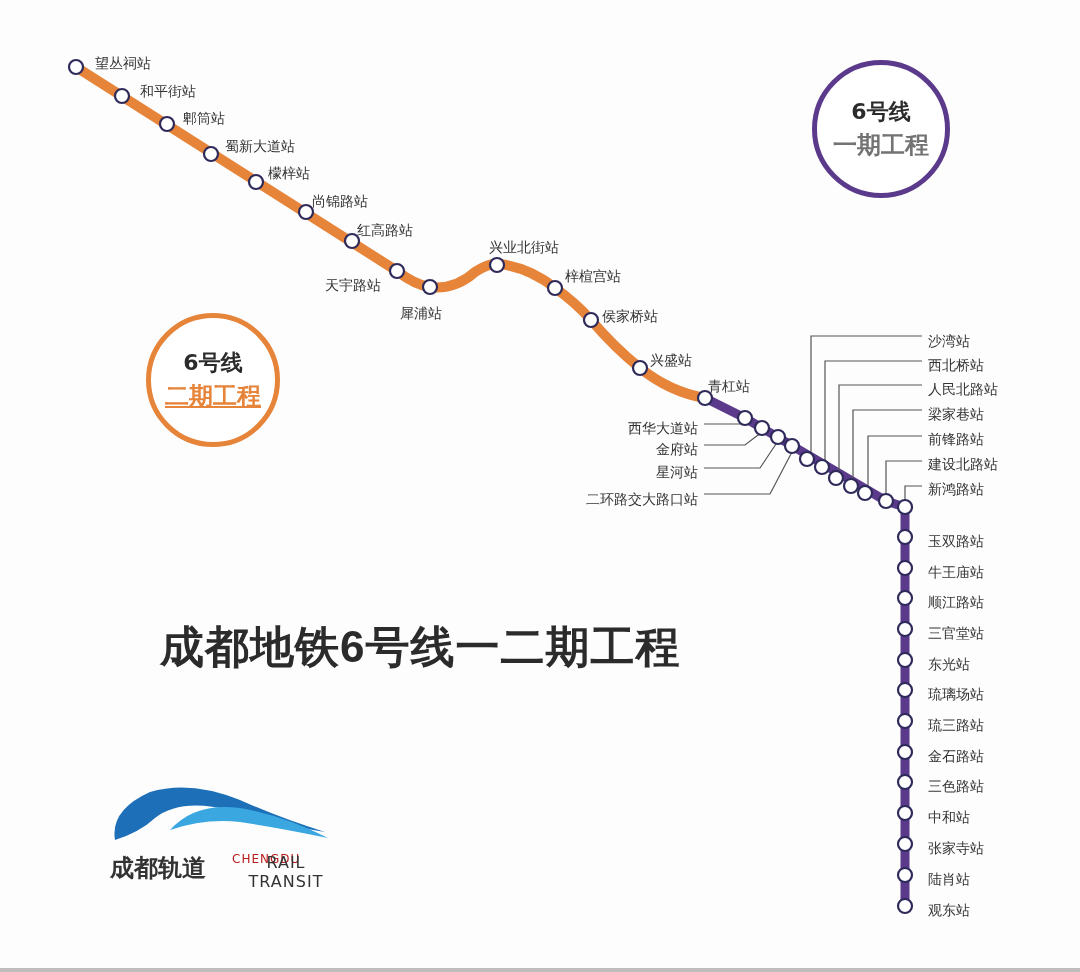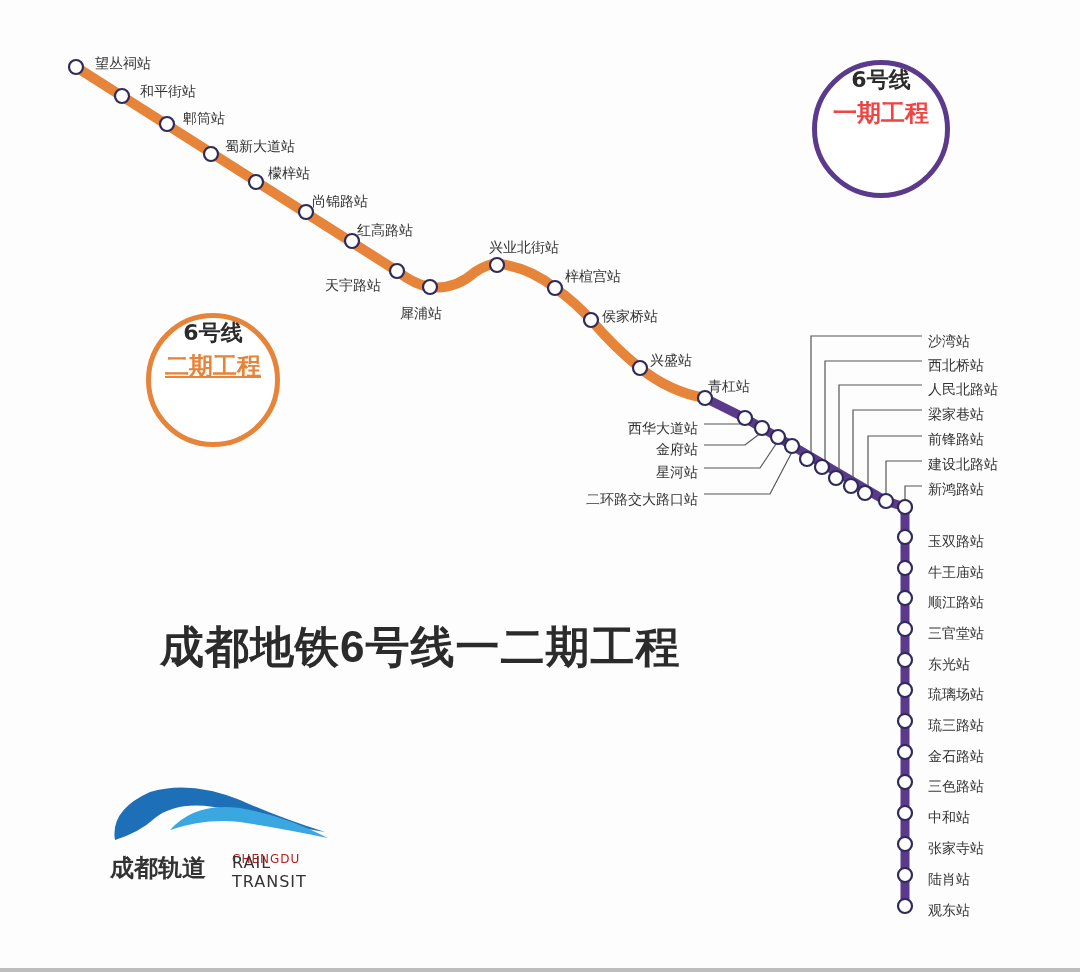--- a/index.html
+++ b/index.html
@@ -12,30 +12,30 @@
   #map { position: absolute; left: 0; top: 0; width: 1080px; height: 972px; }
   .st-label { font-size: 14px; fill: #333333; font-family: "DejaVu Sans", sans-serif; }
   .title {
     position: absolute; left: 160px; top: 618px;
     font-size: 44px; font-weight: bold; color: #2b2b2b;
     letter-spacing: 1px; white-space: nowrap;
     font-family: Liberation Sans, sans-serif;
   }
   .badge {
     position: absolute; border-radius: 50%;
-    display: flex; flex-direction: column; align-items: center; 
+    display: flex; flex-direction: column; align-items: center; justify-content: center;
     background: #ffffff;
   }
   .badge .line1 { font-size: 22px; font-weight: bold; color: #2b2b2b; }
   .badge .line2 { font-size: 24px; font-weight: bold; margin-top: 2px; }
   .badge-phase1 { left: 812px; top: 60px; width: 128px; height: 128px; border: 5px solid #5b3a8c; }
-  .badge-phase1 .line2 { color: #ef4444; }
+  .badge-phase1 .line2 { color: #737373; }
   .badge-phase2 { left: 146px; top: 313px; width: 124px; height: 124px; border: 5px solid #e6843a; }
   .badge-phase2 .line2 { color: #e6843a; text-decoration: underline; }
-  .logo { position: absolute; left: 110px; top: 780px; width: 230px; height: 110px; }
+  .logo { position: absolute; left: 110px; top: 780px; width: 230px; height: 110px; text-align: center; }
   .logo-cn { position: absolute; left: 0; top: 72px; font-size: 24px; color: #333; font-weight: bold; }
   .logo-en1 { position: absolute; left: 122px; top: 72px; font-size: 12px; color: #b91c1c; letter-spacing: 1px; }
   .logo-en2 { position: absolute; left: 122px; top: 73px; font-size: 16px; color: #333; letter-spacing: 1px; }
   .bottom-rule { position: absolute; left: 0; top: 968px; width: 1080px; height: 4px; background: #bdbdbd; }
 </style>
 </head>
 <body>
 
 <svg id="map" viewBox="0 0 1080 972" xmlns="http://www.w3.org/2000/svg">
 

